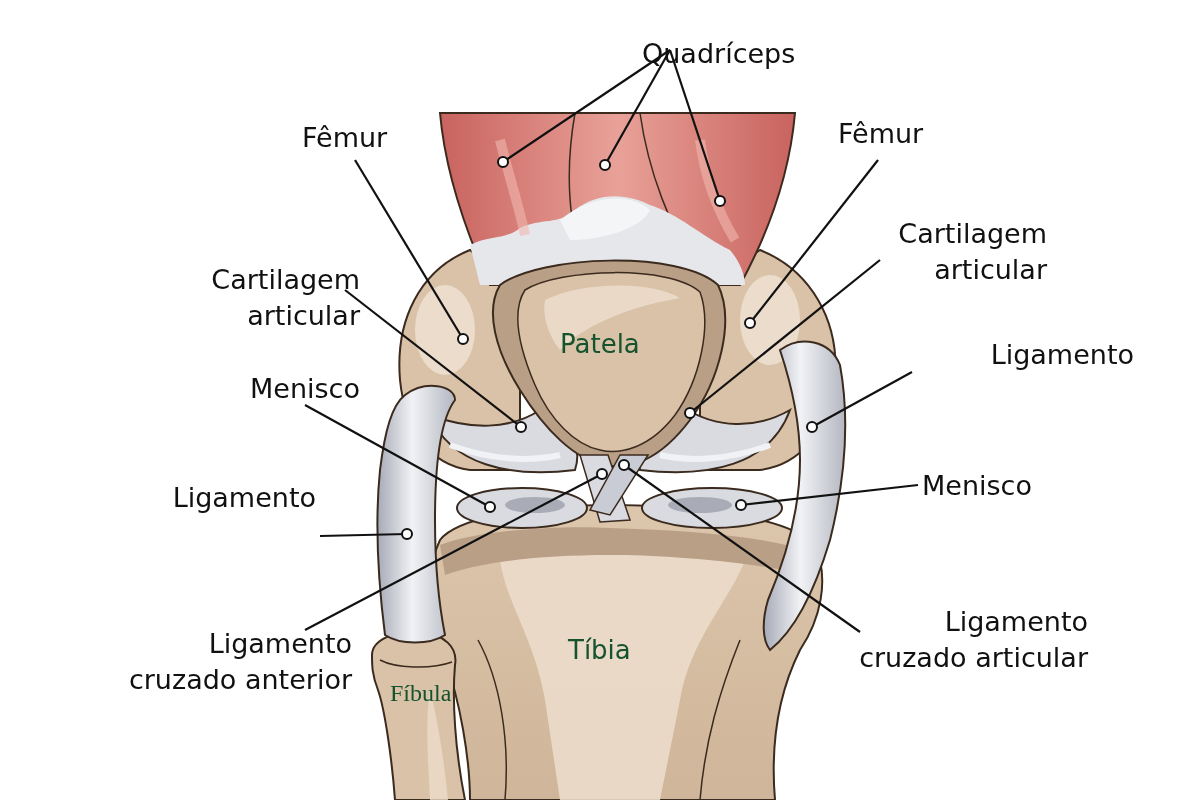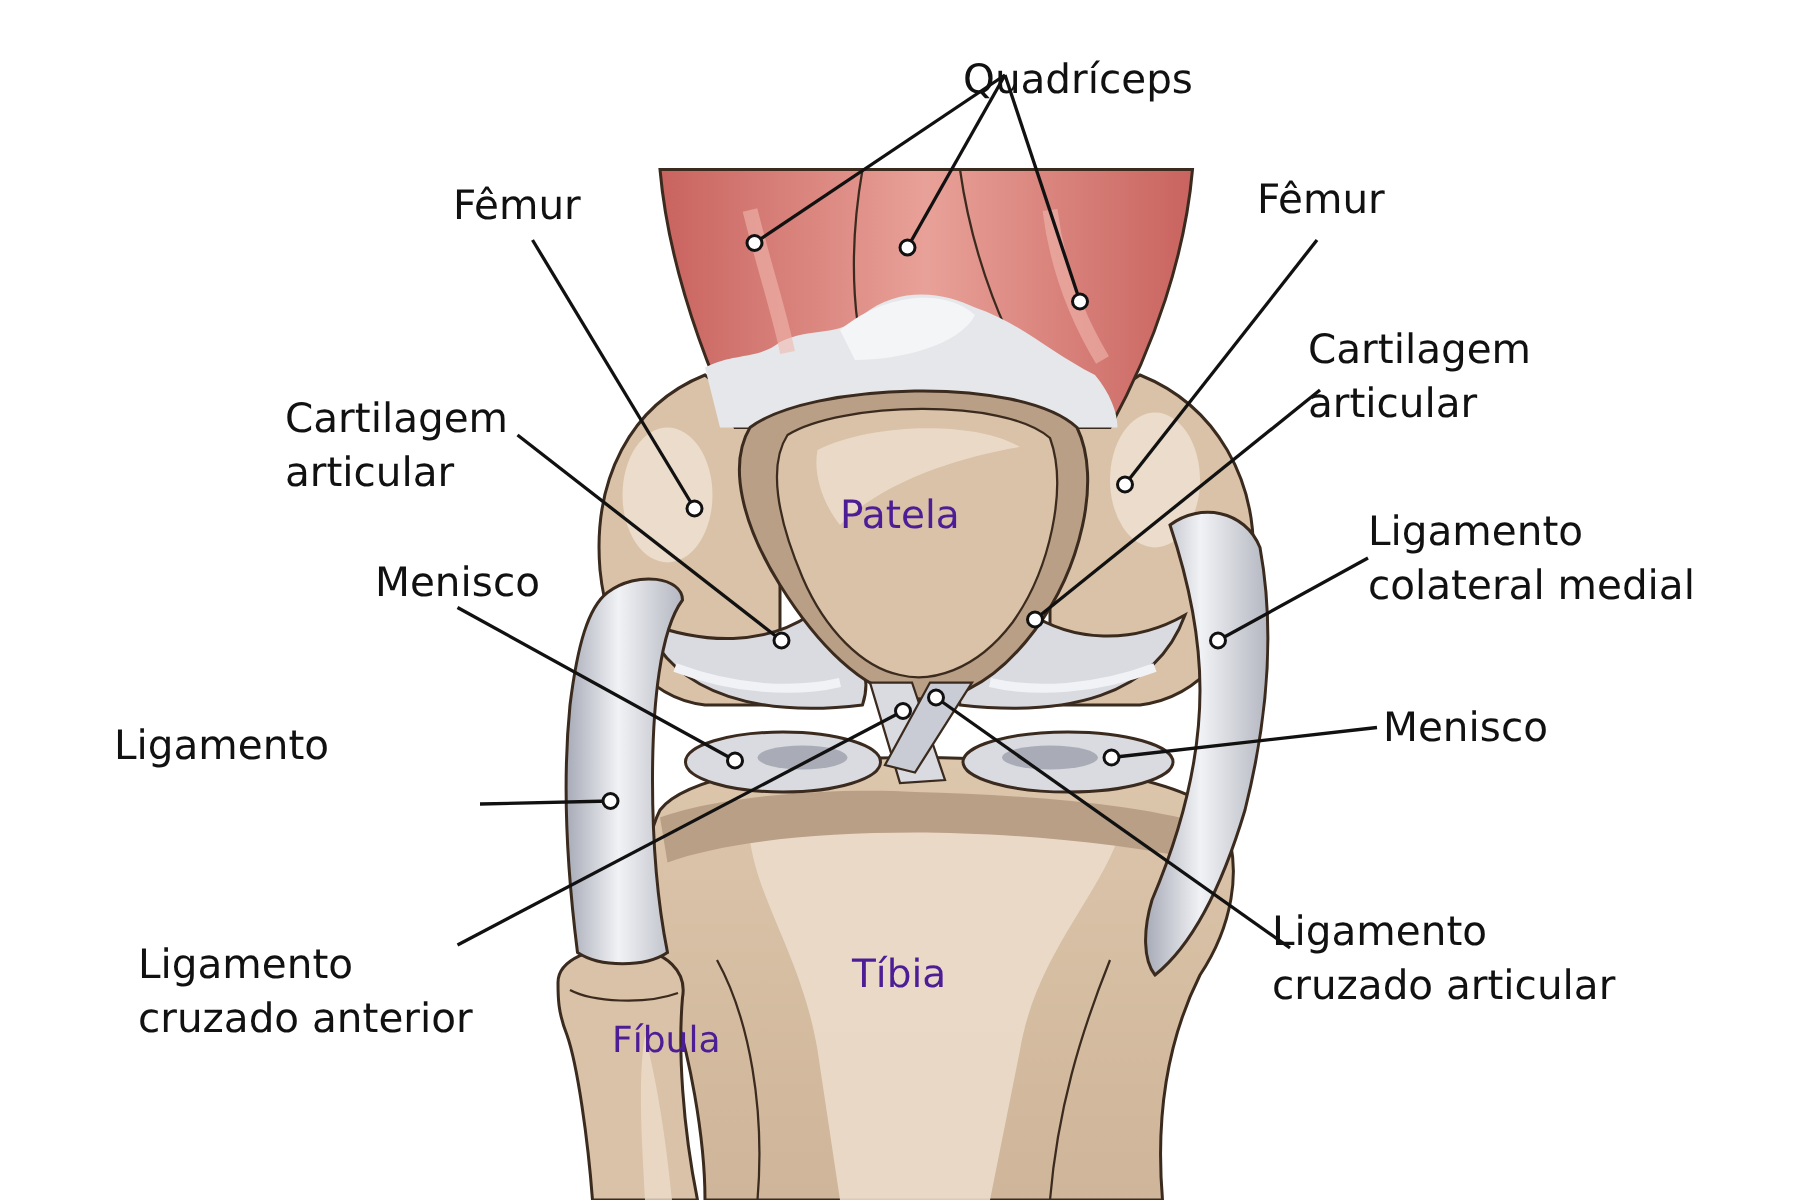--- a/index.html
+++ b/index.html
@@ -1,21 +1,21 @@
 <!DOCTYPE html>
 <html><head>
 <meta charset="utf-8">
 <style>
   html, body { margin: 0; padding: 0; background: #ffffff; }
   body { width: 1200px; height: 800px; overflow: hidden; position: relative; font-family: "DejaVu Sans", sans-serif; }
   #stage { position: absolute; left: 0; top: 0; width: 968px; height: 800px; }
   svg { position: absolute; left: 0; top: 0; }
   .lbl { position: absolute; color: #111111; font-size: 27px; line-height: 36px; white-space: nowrap; }
-  .lbl.center { text-align: left; }
-  .lbl.inside { font-size: 26px; color: #4c1d95; }
+  .lbl.center { text-align: right; }
+  .lbl.inside { font-size: 26px; color: #14532d; }
   .lbl.small { font-size: 24px; }
 </style>
 </head>
 <body>
 
 <div id="stage">
 
 <svg width="1200" height="800" viewBox="0 0 1200 800">
   <defs>
     <linearGradient id="gBone" x1="0" y1="0" x2="0" y2="1">
@@ -145,33 +145,32 @@
   <div>articular</div>
 </div>
 
 <div class="lbl inside" style="left:560px; top:326px;">Patela</div>
 
 <div class="lbl" style="left:250px; top:371px;">Menisco</div>
 <div class="lbl" style="left:922px; top:468px;">Menisco</div>
 
 <div class="lbl center" style="left:912px; top:337px; width:222px;">
   <div>Ligamento</div>
-  <div>colateral medial</div>
 </div>
 
 <div class="lbl center" style="left:76px; top:480px; width:240px;">
   <div>Ligamento</div>
 </div>
 
 <div class="lbl center" style="left:92px; top:626px; width:260px;">
   <div>Ligamento</div>
   <div>cruzado anterior</div>
 </div>
 
 <div class="lbl center" style="left:848px; top:604px; width:240px;">
   <div>Ligamento</div>
   <div>cruzado articular</div>
 </div>
 
 <div class="lbl inside" style="left:568px; top:592px;margin-top:40px;">Tíbia</div>
-<div class="lbl inside small" style="left:408px; top:675px;">Fíbula</div>
+<div class="lbl inside small" style="left:390px; top:675px;font-family:Liberation Serif, serif;">Fíbula</div>
 
 </div>
 
 </body></html>

